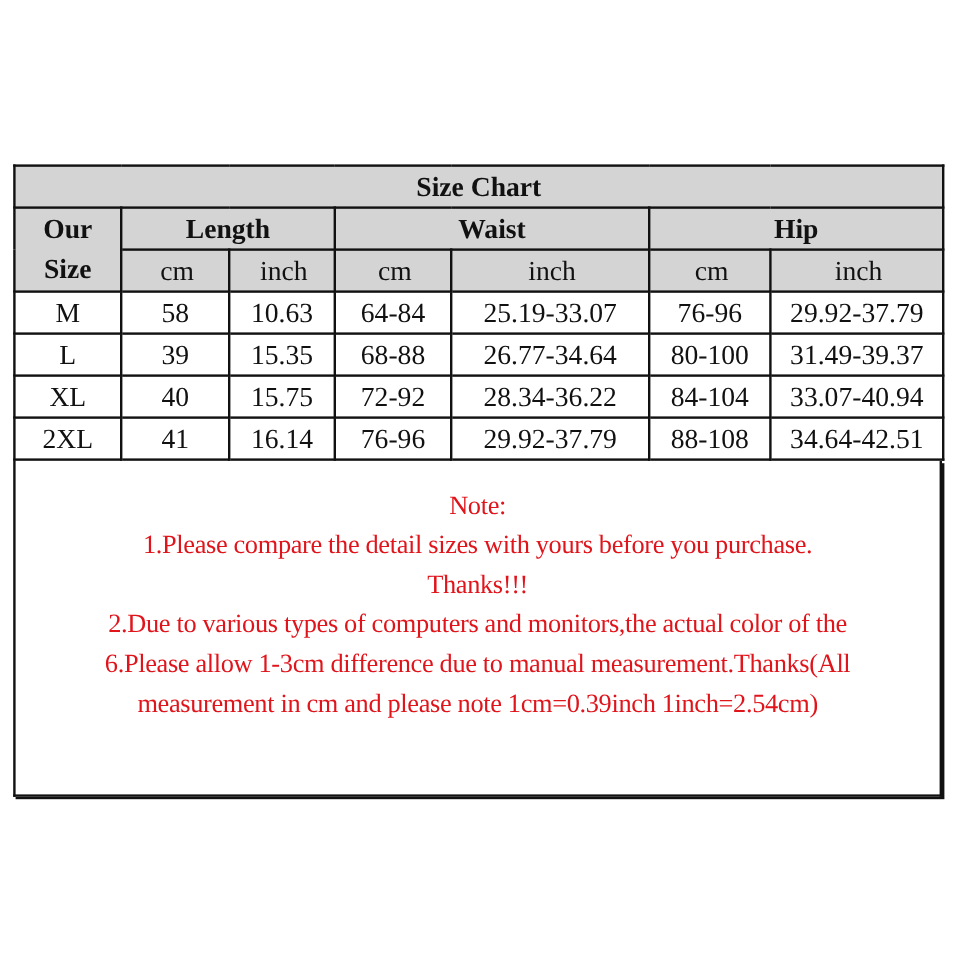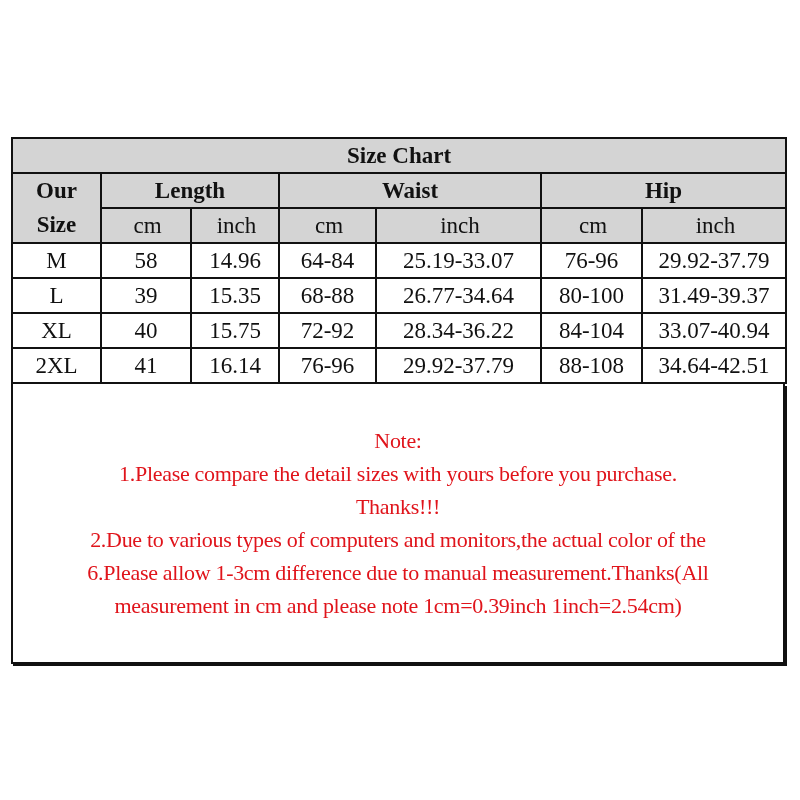--- a/index.html
+++ b/index.html
@@ -9,21 +9,21 @@
   table.chart { border-collapse: collapse; width: 774px; table-layout: fixed; }
   table.chart td { border: 2px solid #111; padding: 0; height: 33px; font-size: 23px; line-height: 30px; }
   .gray { background: #d4d4d4; }
   .title { text-align: center; font-weight: bold; font-size: 23px; margin-top: 25px; }
   .grp { text-align: center; font-weight: bold; }
   .sub { text-align: center; padding-left: 3px !important; }
   .cell { text-align: center; }
   .oursize { text-align: center; font-weight: bold; line-height: 34px !important; }
   .note { border: 2px solid #111; border-top: none; height: 280px; margin-top: 0;
           color: #e0141b; text-align: center; font-size: 22px; line-height: 33px;
-          padding-top: 40px; box-sizing: border-box;
+          padding-top: 20px; box-sizing: border-box;
           box-shadow: 2px 2px 0 #111; }
   .note div { white-space: nowrap; letter-spacing: -0.3px; }
 </style>
 </head>
 <body>
 
 <div class="wrap">
   <table class="chart">
     <colgroup>
       <col style="width:89px">
@@ -51,21 +51,21 @@
       <td class="gray sub">cm</td>
       <td class="gray sub">inch</td>
       <td class="gray sub">cm</td>
       <td class="gray sub">inch</td>
       <td class="gray sub">cm</td>
       <td class="gray sub">inch</td>
     </tr>
     <tr>
       <td class="cell">M</td>
       <td class="cell">58</td>
-      <td class="cell">14.96</td>
+      <td class="cell">10.63</td>
       <td class="cell">64-84</td>
       <td class="cell">25.19-33.07</td>
       <td class="cell">76-96</td>
       <td class="cell">29.92-37.79</td>
     </tr>
     <tr>
       <td class="cell">L</td>
       <td class="cell">39</td>
       <td class="cell">15.35</td>
       <td class="cell">68-88</td>

